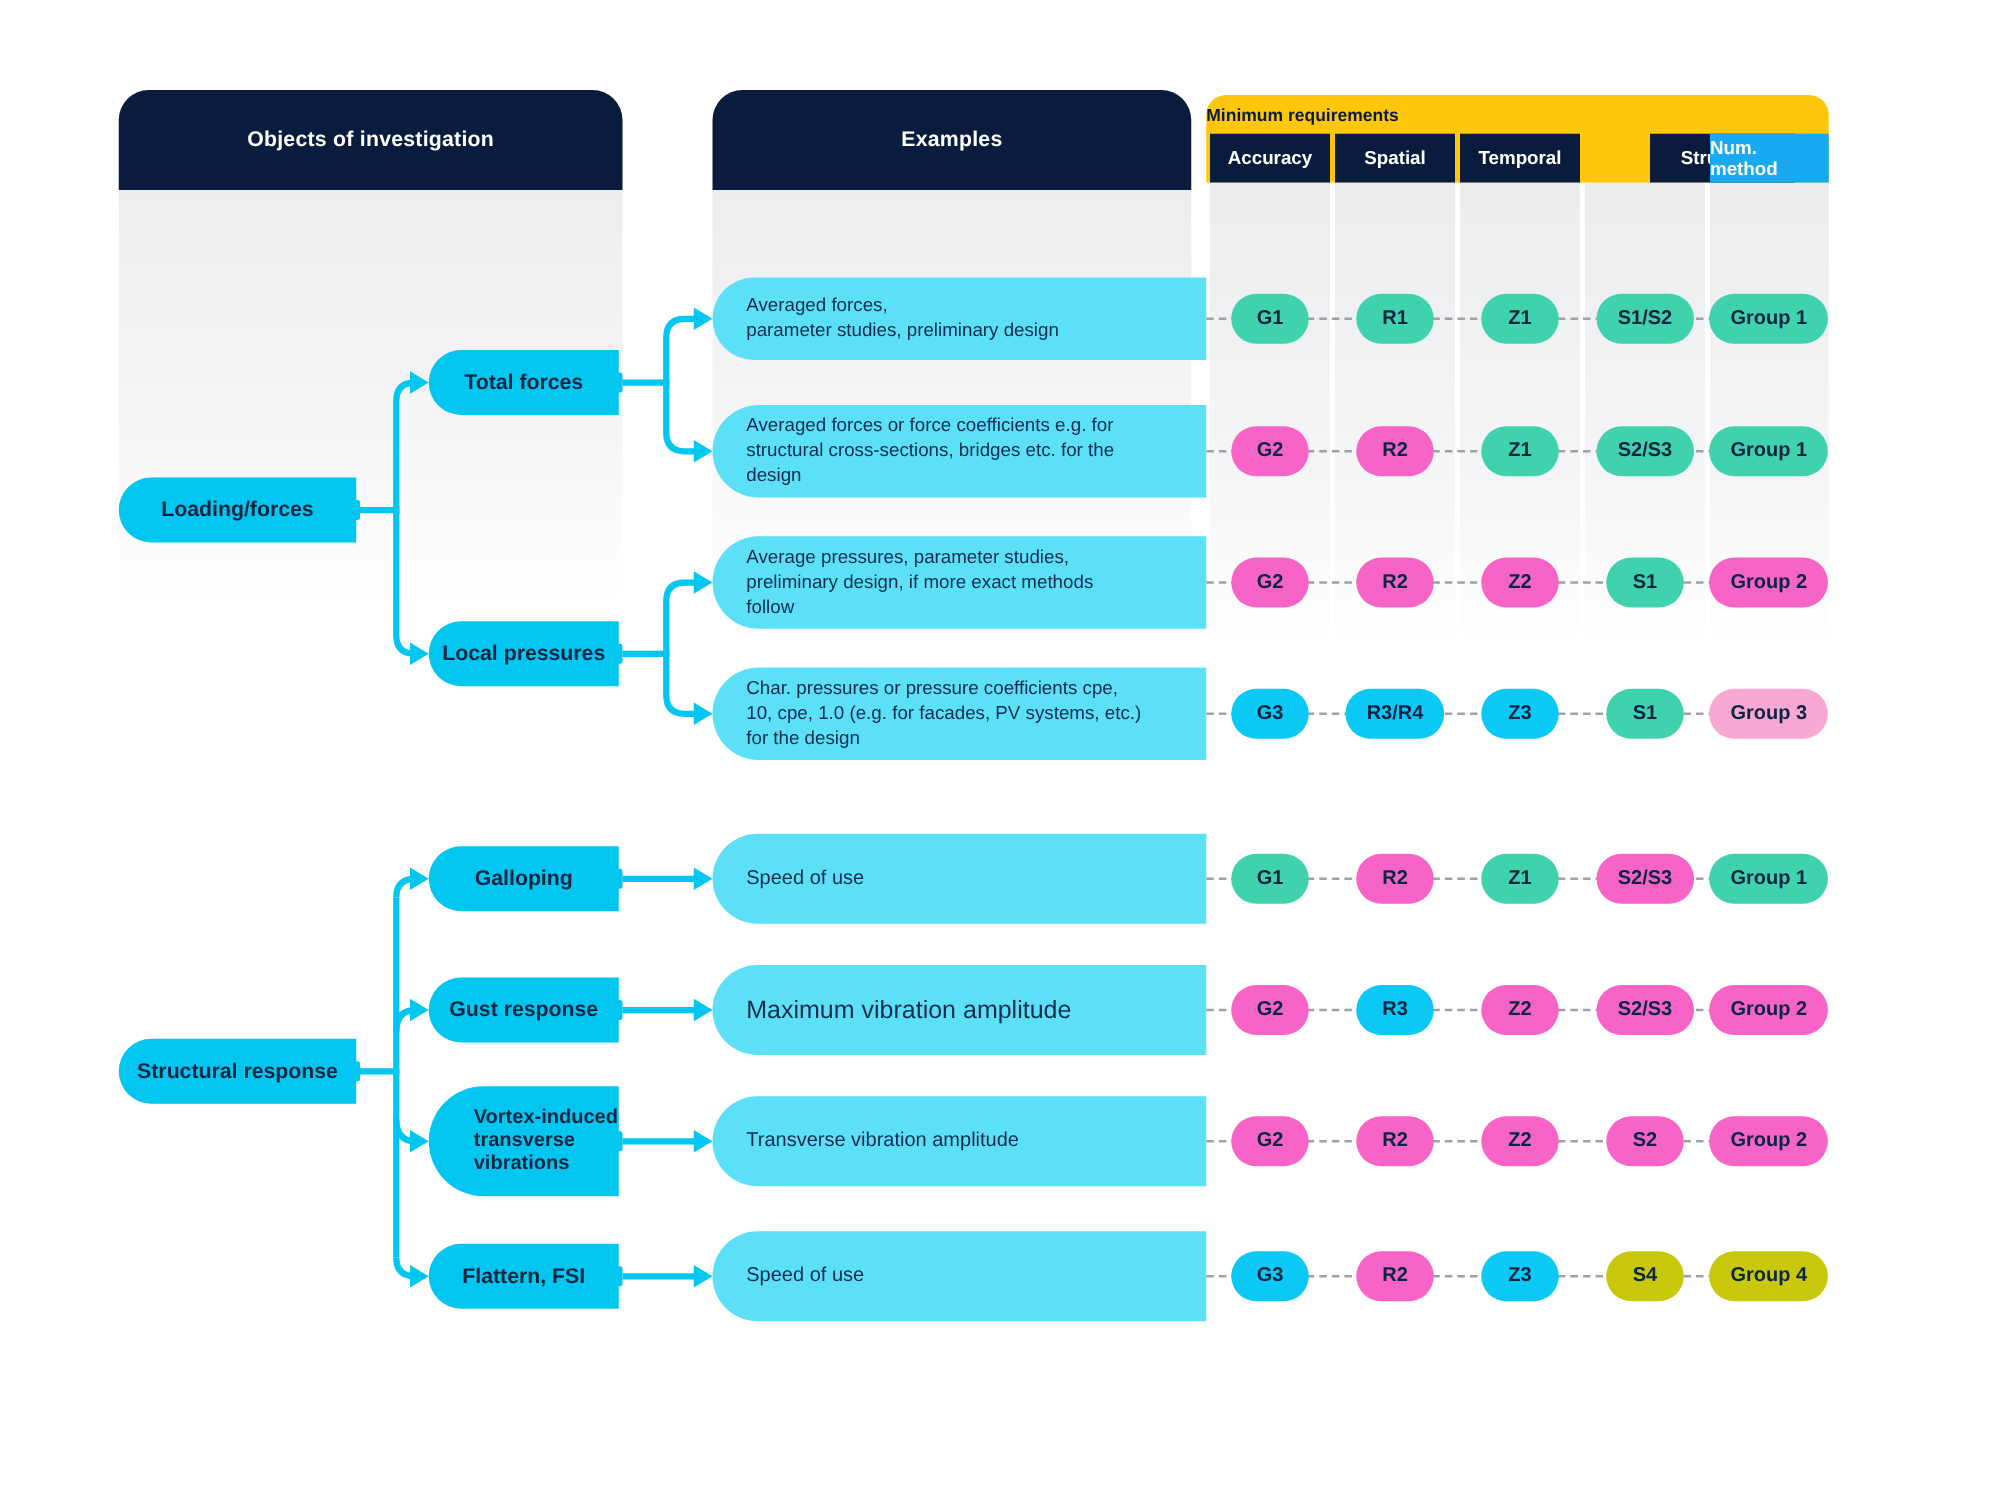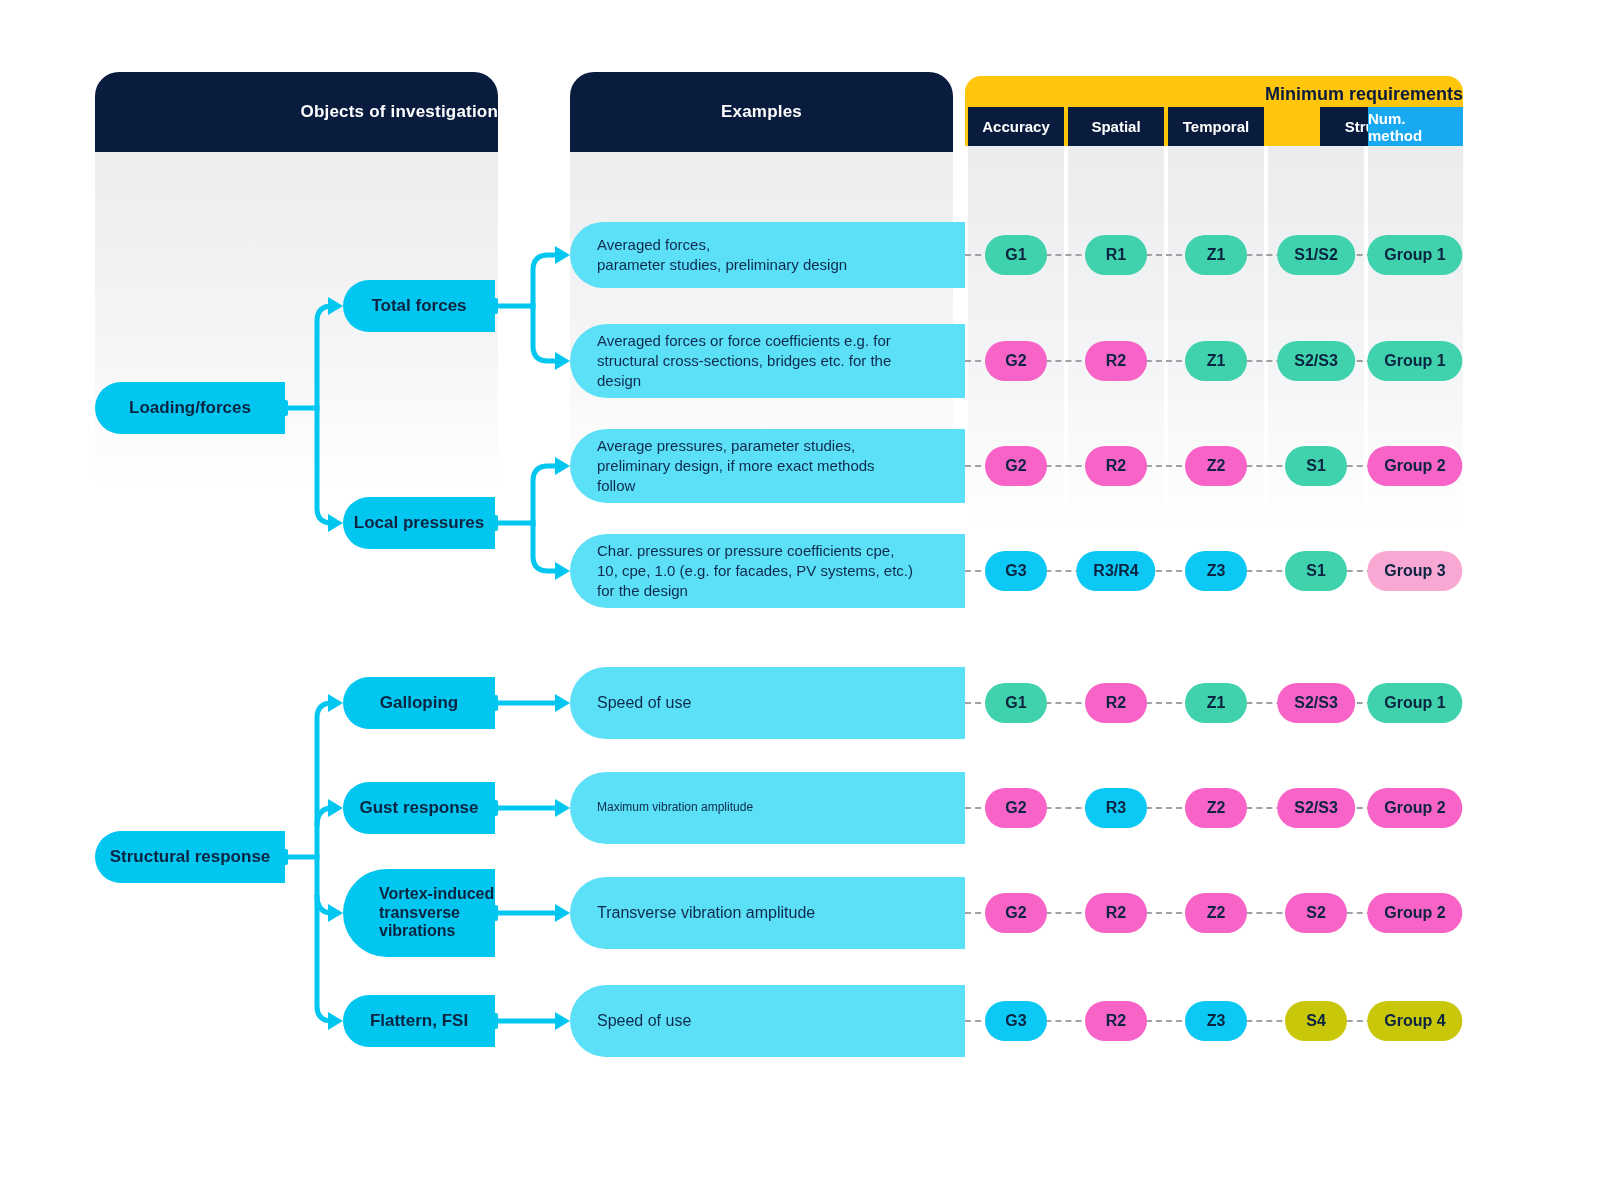--- a/index.html
+++ b/index.html
@@ -8,33 +8,33 @@
     background:#ffffff;
     font-family:"Liberation Sans", sans-serif;
     color:#0A2441;
   }
   
   .hdr{
     position:absolute;top:72px;height:80px;background:#0A1C3E;color:#ffffff;
     font-weight:bold;font-size:17px;display:flex;align-items:center;justify-content:center;
     border-radius:24px 24px 0 0;z-index:1;letter-spacing:.2px;
   }
-  .hdr-objects{left:95px;width:403px;justify-content:flex-end;}
+  .hdr-objects{left:95px;width:403px;}
   .hdr-examples{left:570px;width:383px;}
   .panel{
     position:absolute;top:152px;height:335px;z-index:0;
     background:linear-gradient(180deg,#ECEDEF 0%,#F5F5F6 55%,rgba(255,255,255,0) 100%);
   }
   .panel-objects{left:95px;width:403px;}
   .panel-examples{left:570px;width:383px;}
 
   .minreq-bar{
     position:absolute;left:965px;top:76px;width:498px;height:70px;background:#FFC60B;
-    border-radius:16px 16px 0 0;display:flex;justify-content:flex-end;align-items:flex-start;
-    padding-top:8px;box-sizing:border-box;color:#0A1C3E;font-weight:bold;font-size:18px;z-index:1;
+    border-radius:16px 16px 0 0;display:flex;justify-content:flex-start;align-items:flex-start;
+    padding-top:8px;box-sizing:border-box;color:#0A1C3E;font-weight:bold;font-size:14px;z-index:1;
   }
   .colhdr{
     position:absolute;top:107px;height:39px;background:#0A1C3E;color:#ffffff;
     font-weight:bold;font-size:15px;display:flex;align-items:center;justify-content:center;z-index:2;
   }
   .colhdr.c0{left:968px;width:96px;}
   .colhdr.c1{left:1068px;width:96px;}
   .colhdr.c2{left:1168px;width:96px;}
   .colhdr.c3{left:1320px;width:116px;}
   .colhdr.c4{left:1368px;width:95px;background:#18A9F0;}
@@ -69,21 +69,21 @@
   .ex{
     position:absolute;left:570px;width:395px;background:#5CE0F8;color:#0E2B4E;
     font-size:15px;line-height:1.32;display:flex;align-items:center;white-space:pre-line;
     padding-left:27px;padding-right:12px;box-sizing:border-box;z-index:3;
   }
   .ex1{top:222px;height:66px;border-radius:33px 0 0 33px;}
   .ex2{top:324px;height:74px;border-radius:37px 0 0 37px;}
   .ex3{top:429px;height:74px;border-radius:37px 0 0 37px;}
   .ex4{top:534px;height:74px;border-radius:37px 0 0 37px;}
   .ex5{top:667px;height:72px;border-radius:36px 0 0 36px;font-size:16px;}
-  .ex6{top:772px;height:72px;border-radius:36px 0 0 36px;font-size:12px;}
+  .ex6{top:772px;height:72px;border-radius:36px 0 0 36px;font-size:20px;}
   .ex7{top:877px;height:72px;border-radius:36px 0 0 36px;font-size:16px;}
   .ex8{top:985px;height:72px;border-radius:36px 0 0 36px;font-size:16px;}
 
   
   .dash-line{
     position:absolute;left:955px;width:458px;height:0;border-top:2px dashed #9FA1A6;z-index:2;
   }
   .pill{
     position:absolute;transform:translate(-50%,-50%);height:40px;border-radius:20px;
     display:inline-flex;align-items:center;justify-content:center;padding:0 17px;min-width:62px;

